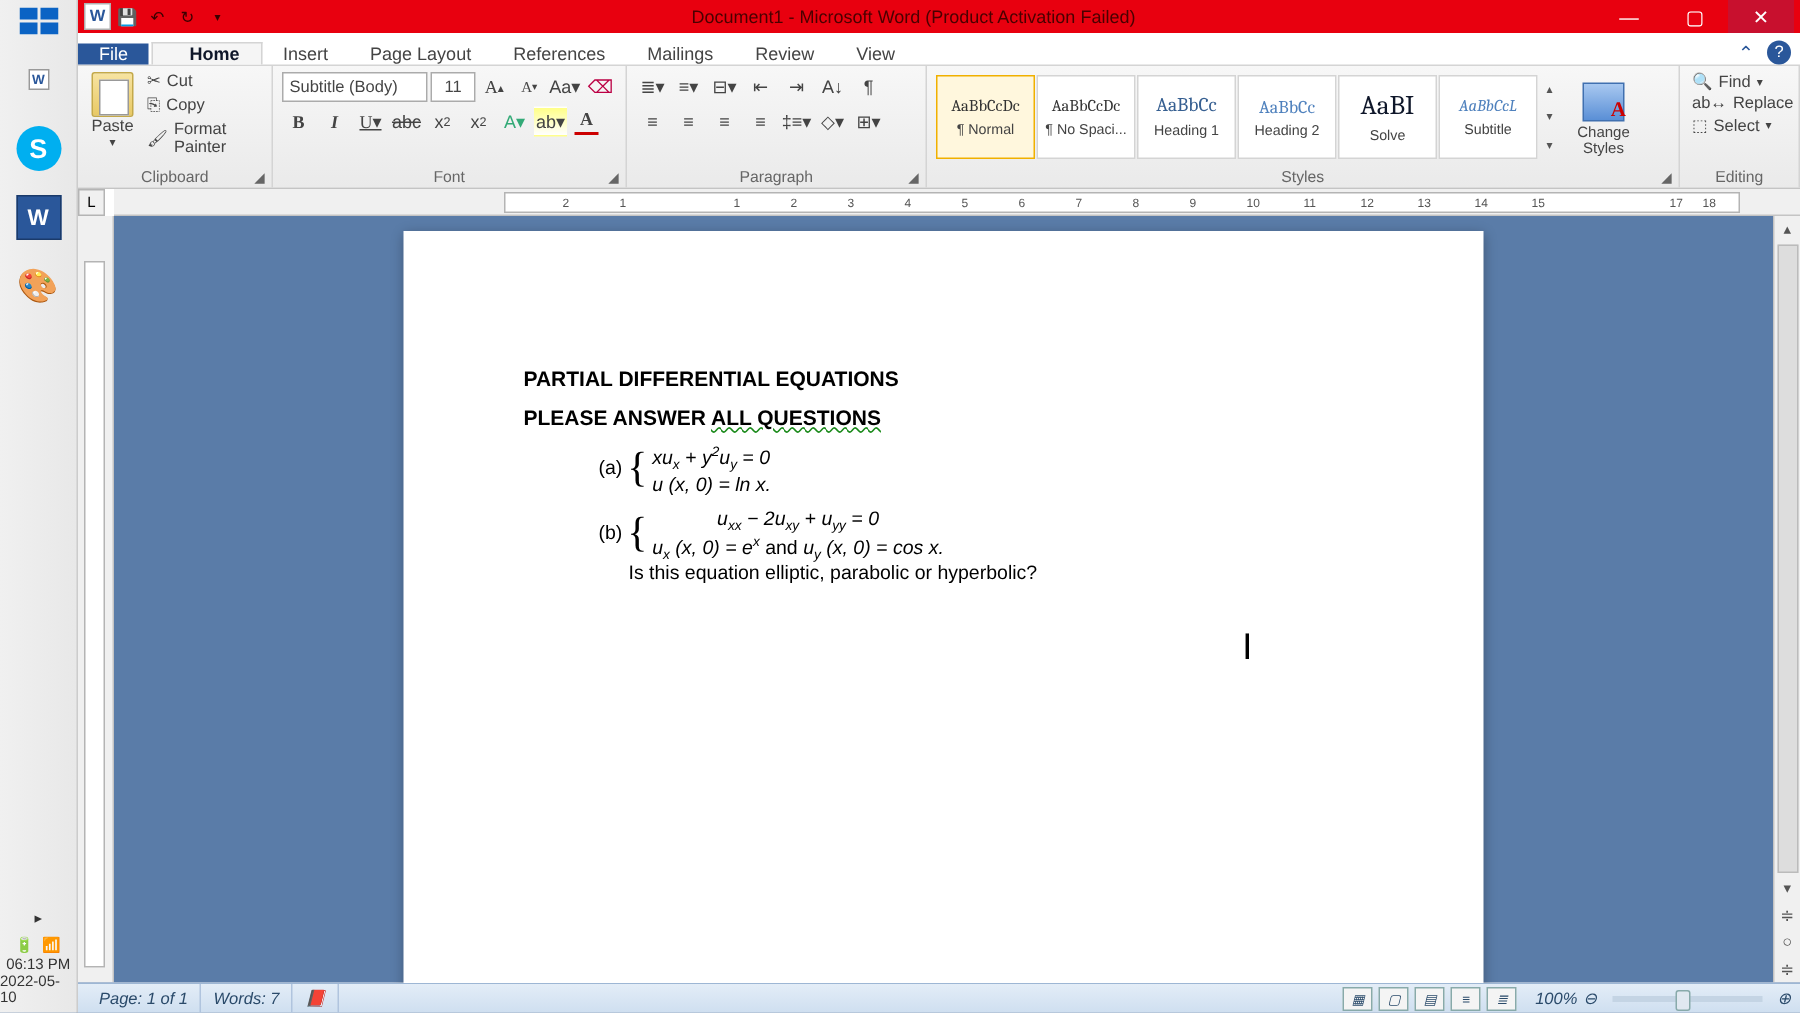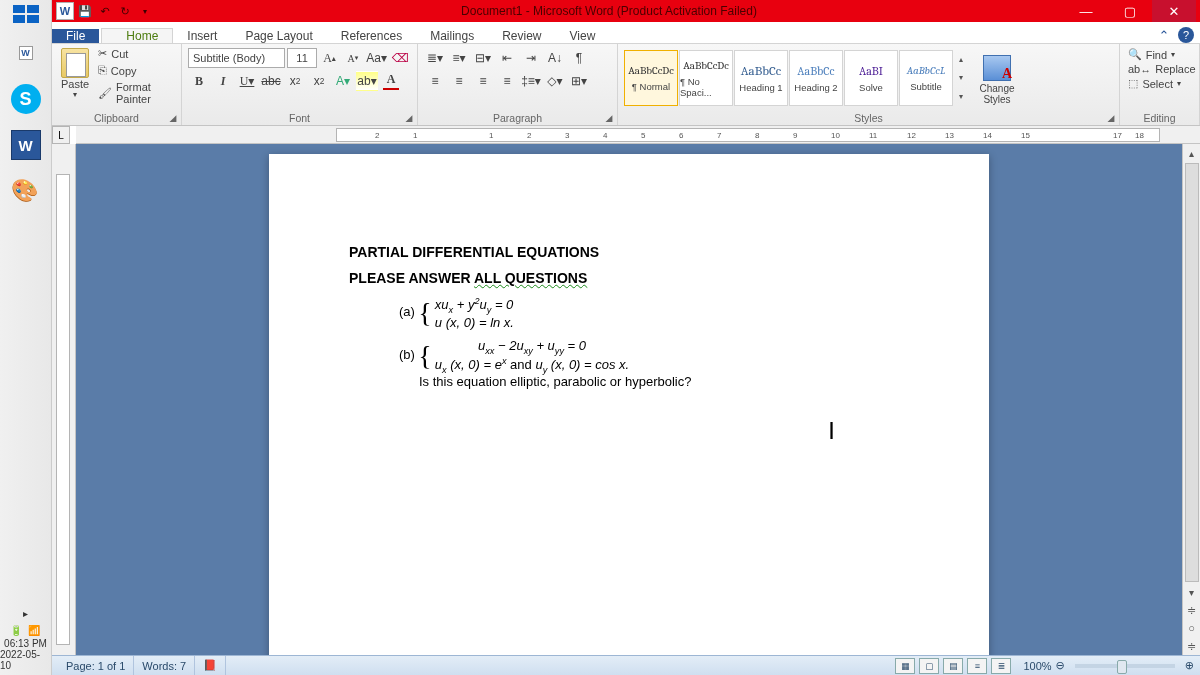--- a/index.html
+++ b/index.html
@@ -24,21 +24,21 @@
 .titlebar .qat-btn { width: 18px; height: 18px; display: flex; align-items: center; justify-content: center; color: #3a0000; font-size: 11px; }
 .titlebar .title { flex: 1; text-align: center; font-size: 12px; color: #4a0000; }
 .titlebar .win-controls { display: flex; gap: 0; }
 .titlebar .win-controls div { width: 44px; height: 22px; display: flex; align-items: center; justify-content: center; font-size: 13px; color: #fff; }
 .titlebar .win-controls .close { background: #c8102e; }
 
 
 .ribbon-tabs { height: 22px; background: #fff; display: flex; align-items: flex-end; border-bottom: 1px solid #d4d4d4; font-size: 12px; }
 .ribbon-tab { padding: 0 14px; display: flex; align-items: center; color: #444; cursor: pointer; }
 .ribbon-tab.file { background: #2a579a; color: #fff; margin-right: 2px; }
-.ribbon-tab.active { background: #f5f5f5; border: 1px solid #d4d4d4; border-bottom: none; color: #4d7c0f; font-weight: 400; padding-left: 24px; }
+.ribbon-tab.active { background: #f5f5f5; border: 1px solid #d4d4d4; border-bottom: none; color: #0f172a; font-weight: 700; padding-left: 24px; }
 .ribbon-help { margin-left: auto; display: flex; align-items: center; gap: 6px; padding-right: 6px; color: #2a579a; }
 .ribbon-help span { width: 16px; height: 16px; border-radius: 50%; background: #2a579a; color: #fff; font-size: 11px; display: flex; align-items: center; justify-content: center; }
 
 
 .ribbon { height: 82px; background: linear-gradient(#f7f7f7,#eaeaea); border-bottom: 1px solid #c4c4c4; display: flex; font-size: 11px; color: #444; }
 .ribbon-group { border-right: 1px solid #d4d4d4; padding: 2px 6px 0 6px; display: flex; flex-direction: column; position: relative; }
 .ribbon-group-label { text-align: center; font-size: 10.5px; color: #666; padding: 2px 0 1px 0; border-top: 0; margin-top: auto; }
 .group-body { display: flex; gap: 4px; flex: 1; }
 .dialog-launcher { position: absolute; right: 2px; bottom: 1px; width: 12px; height: 12px; font-size: 9px; color: #666; display: flex; align-items: center; justify-content: center; }
 
@@ -61,21 +61,21 @@
 .fbtn.italic { font-style: italic; font-family: "Times New Roman"; font-weight: bold; }
 .fbtn.under { text-decoration: underline; font-family: "Times New Roman"; }
 .fbtn.strike { text-decoration: line-through; }
 .font-color-bar { width: 16px; height: 3px; background: #c00; }
 
 
 .para-body { display: flex; flex-direction: column; gap: 3px; padding-top: 2px; }
 
 
 .styles-body { display: flex; gap: 1px; align-items: center; }
-.style-item { width: 54px; height: 56px; border: 1px solid #d4d4d4; background: #fff; display: flex; flex-direction: column; align-items: center; justify-content: center; font-size: 9px; }
+.style-item { width: 66px; height: 56px; border: 1px solid #d4d4d4; background: #fff; display: flex; flex-direction: column; align-items: center; justify-content: center; font-size: 9px; }
 .style-item.selected { border: 1px solid #f0b000; background: #fff7dd; }
 .style-prev { font-family: Cambria, serif; color: #333; }
 .style-name { font-size: 9.5px; color: #444; margin-top: 4px; }
 .styles-more { width: 14px; height: 56px; display: flex; flex-direction: column; justify-content: space-around; align-items: center; font-size: 8px; color: #555; }
 .change-styles { display: flex; flex-direction: column; align-items: center; width: 48px; font-size: 10px; margin-left: 4px; padding-top: 4px; }
 .change-styles .ico { width: 28px; height: 26px; background: linear-gradient(#a8c8f0,#5a8fd6); border: 1px solid #4070b0; position: relative; }
 .change-styles .ico span { position: absolute; right: -2px; bottom: -2px; font-size: 14px; font-weight: bold; color: #c00; font-family: serif; }
 
 
 .editing-body { display: flex; flex-direction: column; gap: 2px; font-size: 11px; padding-top: 2px; }
@@ -98,21 +98,21 @@
 .prob { margin: 8px 0 8px 50px; font-family: "Times New Roman", serif; font-size: 13px; }
 .brace { font-size: 28px; vertical-align: middle; font-family: serif; }
 
 
 .vscroll { width: 18px; background: #f0f0f0; border-left: 1px solid #c4c4c4; display: flex; flex-direction: column; align-items: center; }
 .vscroll-arrow { height: 18px; width: 100%; display: flex; align-items: center; justify-content: center; font-size: 10px; color: #555; }
 .vscroll-thumb { width: 14px; flex: 1; background: #ddd; margin: 1px; border: 1px solid #bbb; }
 .vscroll-nav { height: 18px; width: 100%; display: flex; align-items: center; justify-content: center; font-size: 11px; color: #555; }
 
 
-.statusbar { position: absolute; left: 52px; right: 0; bottom: 0; height: 20px; background: linear-gradient(#e3edf7,#cfdff0); border-top: 1px solid #9db6d4; display: flex; align-items: center; font-size: 11px; color: #2a4a6a; padding: 0 6px; }
+.statusbar { position: absolute; left: 52px; right: 0; bottom: 0; height: 20px; background: linear-gradient(#e3edf7,#cfdff0); border-top: 1px solid #9db6d4; display: flex; align-items: center; font-size: 11px; color: #2a4a6a; padding: 0 6px; font-style: italic; }
 .statusbar .sec { padding: 0 8px; border-right: 1px solid #b0c4de; height: 100%; display: flex; align-items: center; }
 .statusbar .right { margin-left: auto; display: flex; align-items: center; gap: 4px; }
 .view-btn { width: 20px; height: 16px; border: 1px solid #8aa; background: #f4f4f4; font-size: 9px; display: flex; align-items: center; justify-content: center; }
 .zoom-slider { width: 100px; height: 4px; background: #c4d4e4; position: relative; margin: 0 6px; }
 .zoom-slider::after { content: ''; position: absolute; left: 42px; top: -4px; width: 8px; height: 12px; background: #e0e8f0; border: 1px solid #8aa; border-radius: 2px; }
 
 .skype-ico { width: 30px; height: 30px; background: #00aff0; border-radius: 50%; color: #fff; font-weight: bold; font-size: 18px; display: flex; align-items: center; justify-content: center; font-family: Arial; }
 .word-ico { width: 30px; height: 30px; background: #2a579a; color: #fff; font-weight: bold; font-size: 15px; display: flex; align-items: center; justify-content: center; border: 1px solid #1a3a6a; }
 .paint-ico { width: 30px; height: 30px; display: flex; align-items: center; justify-content: center; font-size: 22px; }
 .ruler-corner { position: absolute; left: 0; top: 0; width: 18px; height: 18px; border: 1px solid #b4b4b4; background: #f0f0f0; font-size: 10px; display:flex; align-items:center; justify-content:center; }
@@ -282,21 +282,21 @@
           </div>
         <div class="style-item">
             <div class="style-prev" style="font-size:13px;color:#365f91">AaBbCc</div>
             <div class="style-name">Heading 1</div>
           </div>
         <div class="style-item">
             <div class="style-prev" style="font-size:12px;color:#4f81bd">AaBbCc</div>
             <div class="style-name">Heading 2</div>
           </div>
         <div class="style-item">
-            <div class="style-prev" style="font-size:12px;color:#4c1d95">AaBI</div>
+            <div class="style-prev" style="font-size:18px;color:#0f172a">AaBI</div>
             <div class="style-name">Solve</div>
           </div>
         <div class="style-item">
             <div class="style-prev" style="font-size:11px;font-style:italic;color:#4f81bd">AaBbCcL</div>
             <div class="style-name">Subtitle</div>
           </div>
         <div class="styles-more">
             <span>▴</span>
             <span>▾</span>
             <span>▾</span>

